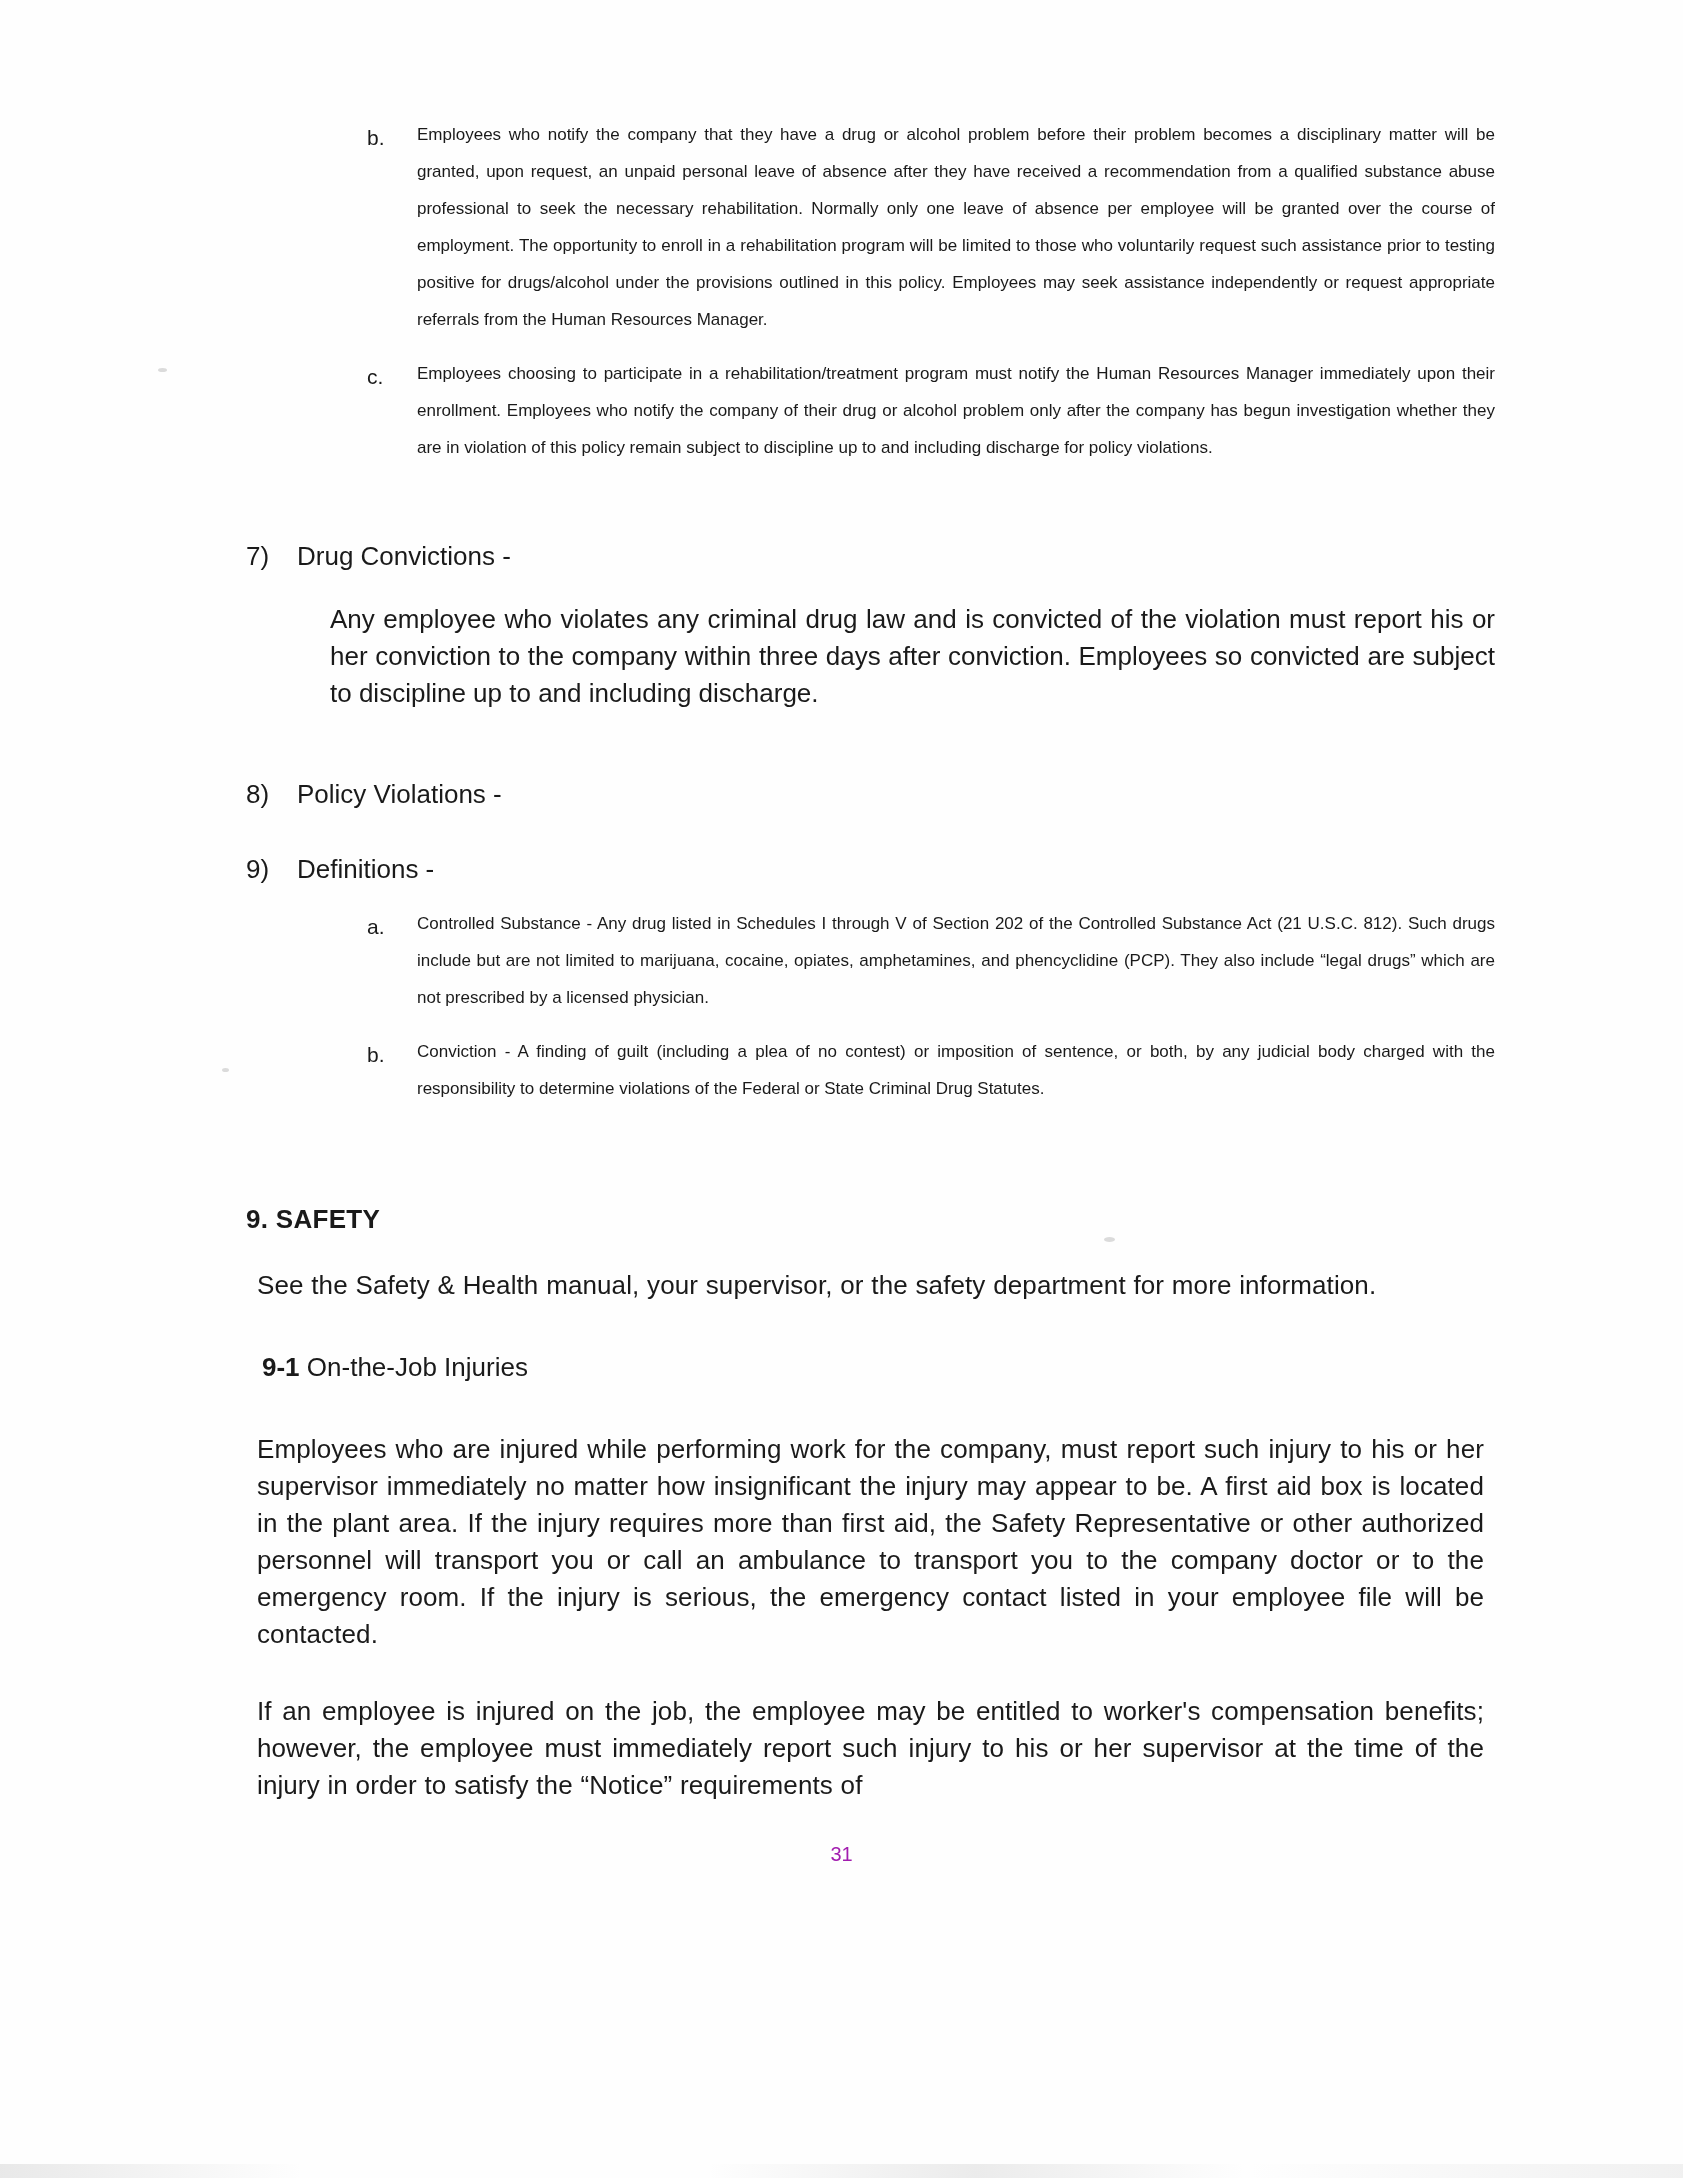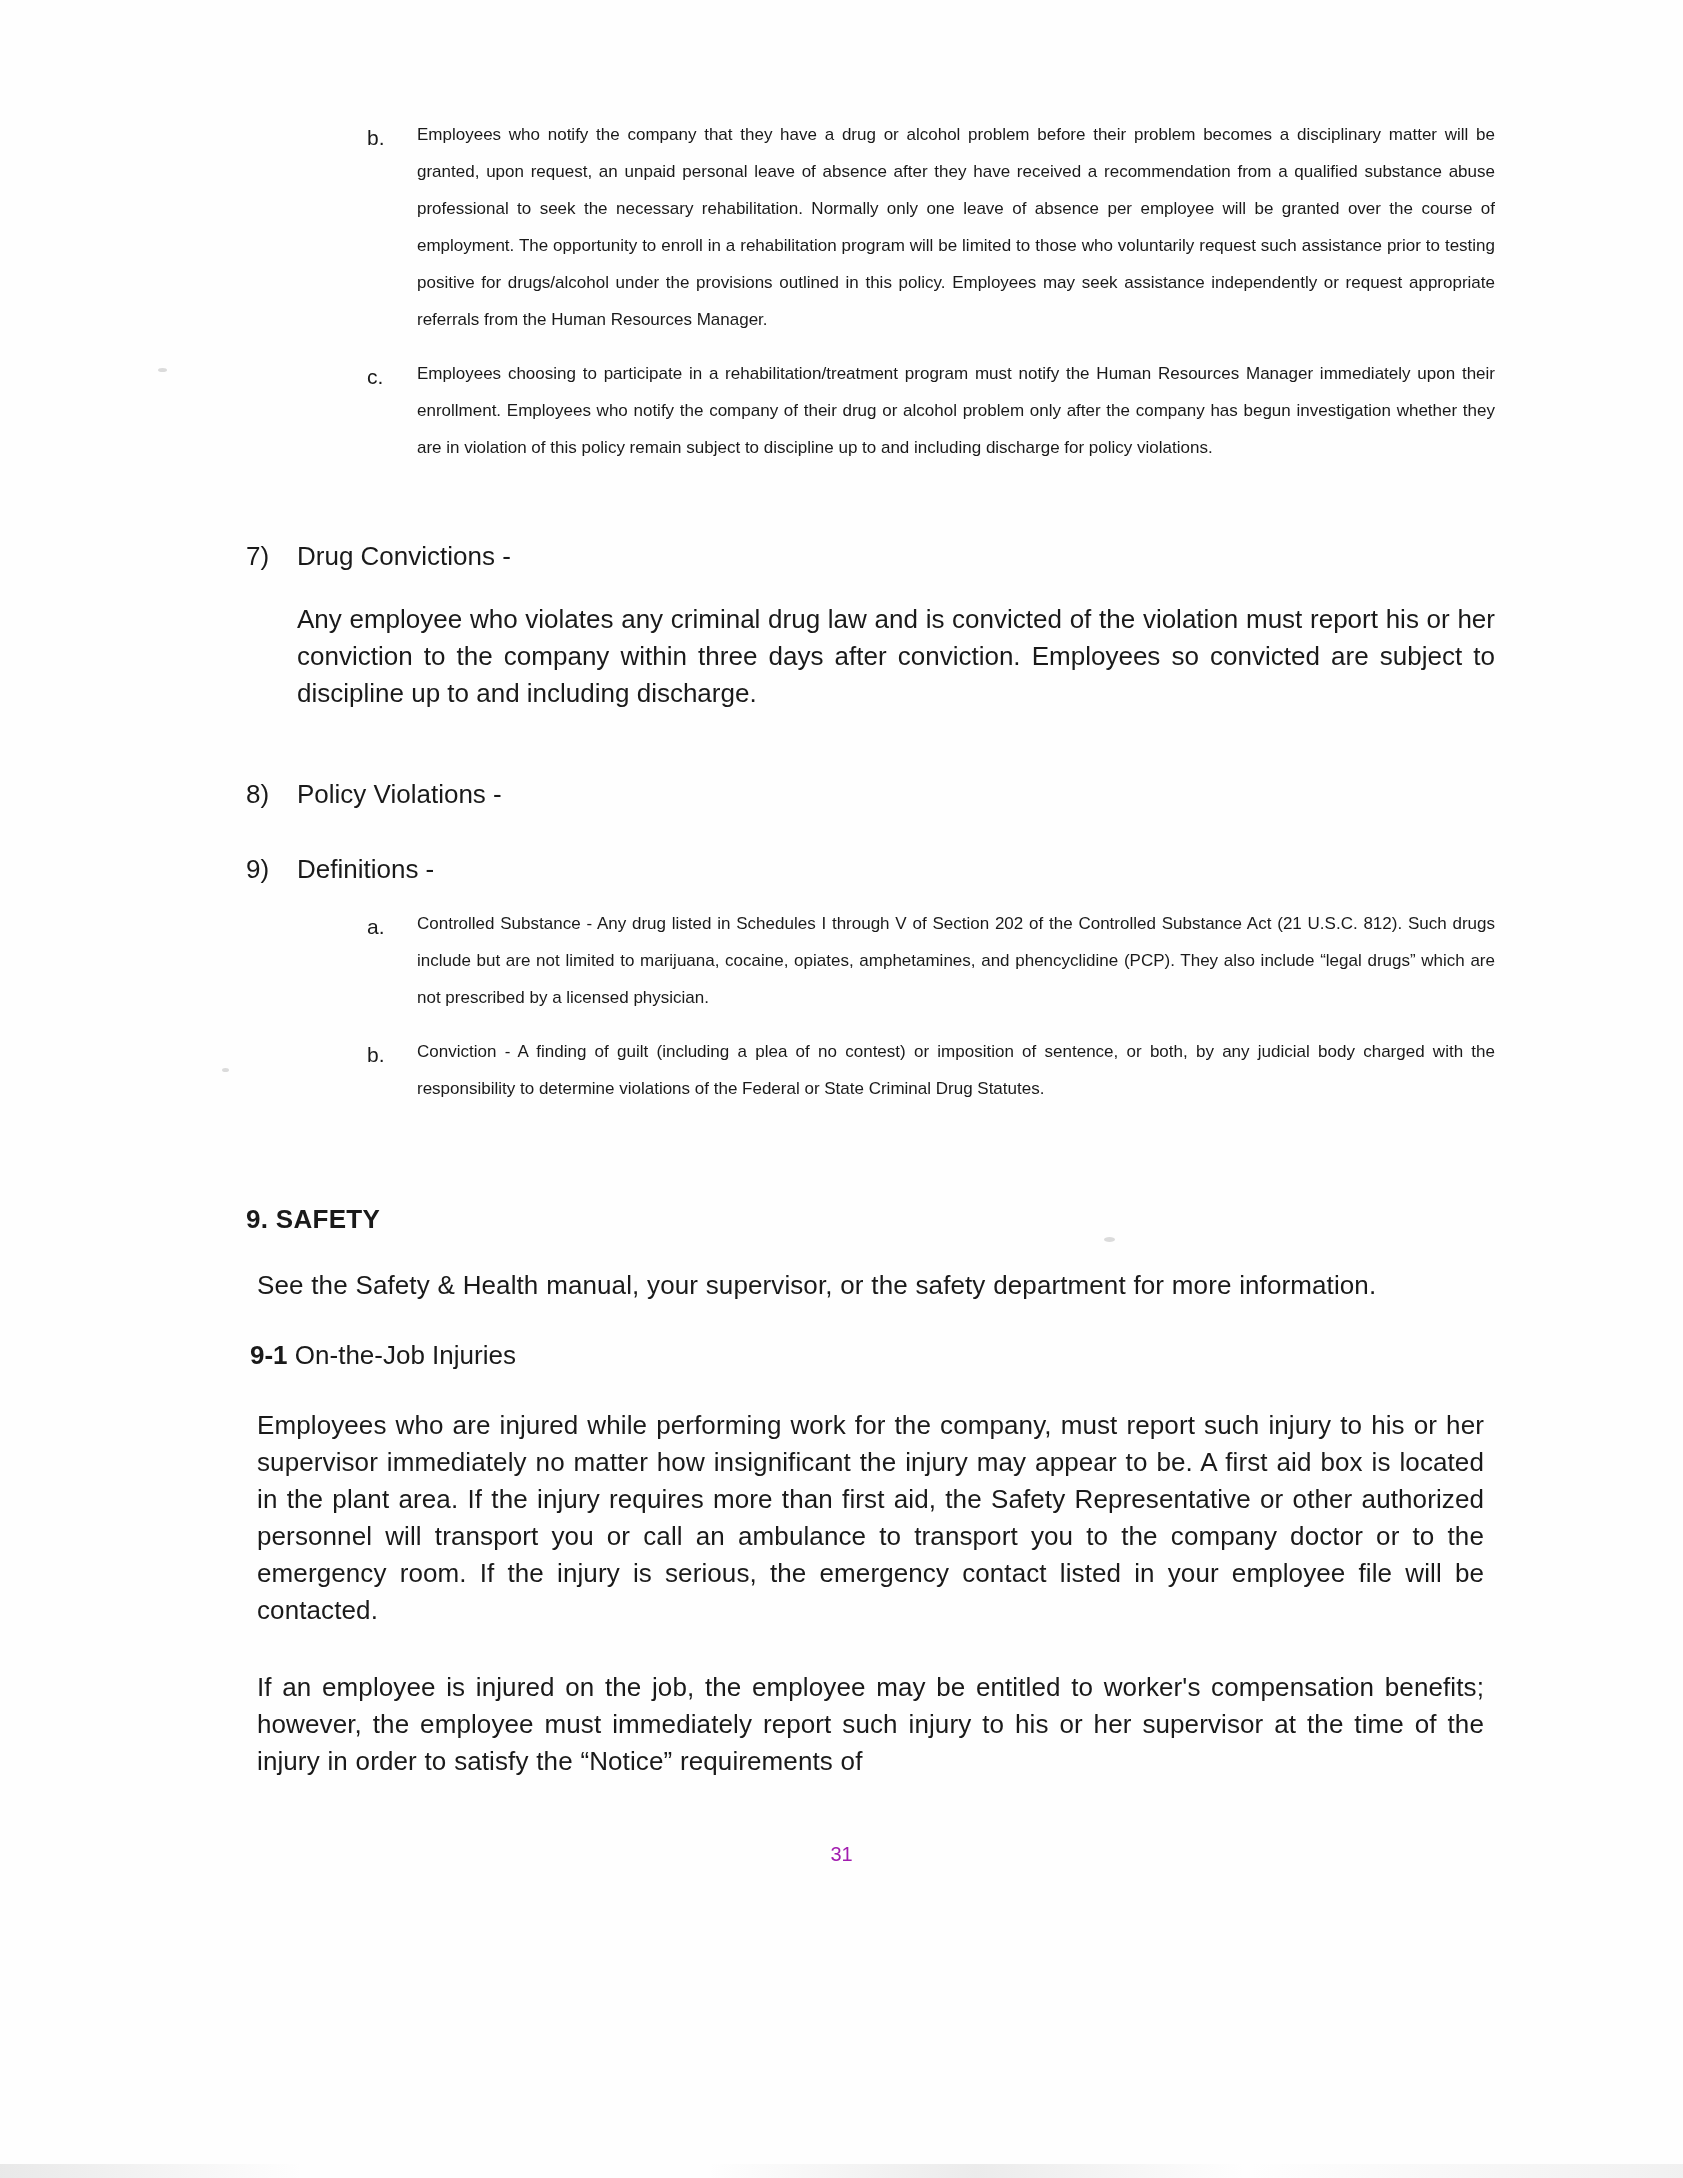--- a/index.html
+++ b/index.html
@@ -52,20 +52,21 @@
     line-height: 37px;
   }
   .lvl1 .heading {
     font-size: 26px;
     line-height: 37px;
   }
   .lvl1 .body {
     font-size: 26px;
     line-height: 37px;
     text-align: justify;
+    margin-left: 33px;
   }
 
   
   .lvl2 {
     position: relative;
     margin-left: 121px;
     padding-left: 50px;
   }
   .lvl2 .marker {
     position: absolute;
@@ -88,21 +89,21 @@
   h2.section {
     font-size: 26px;
     line-height: 37px;
     font-weight: bold;
     margin: 0;
     letter-spacing: 0.3px;
   }
   .subsection {
     font-size: 26px;
     line-height: 37px;
-    margin: 4px;
+    margin: 16px;
   }
   .subsection .num {
     font-weight: bold;
   }
 
   .page-number {
     position: absolute;
     left: 0;
     right: 0;
     top: 1843px;

